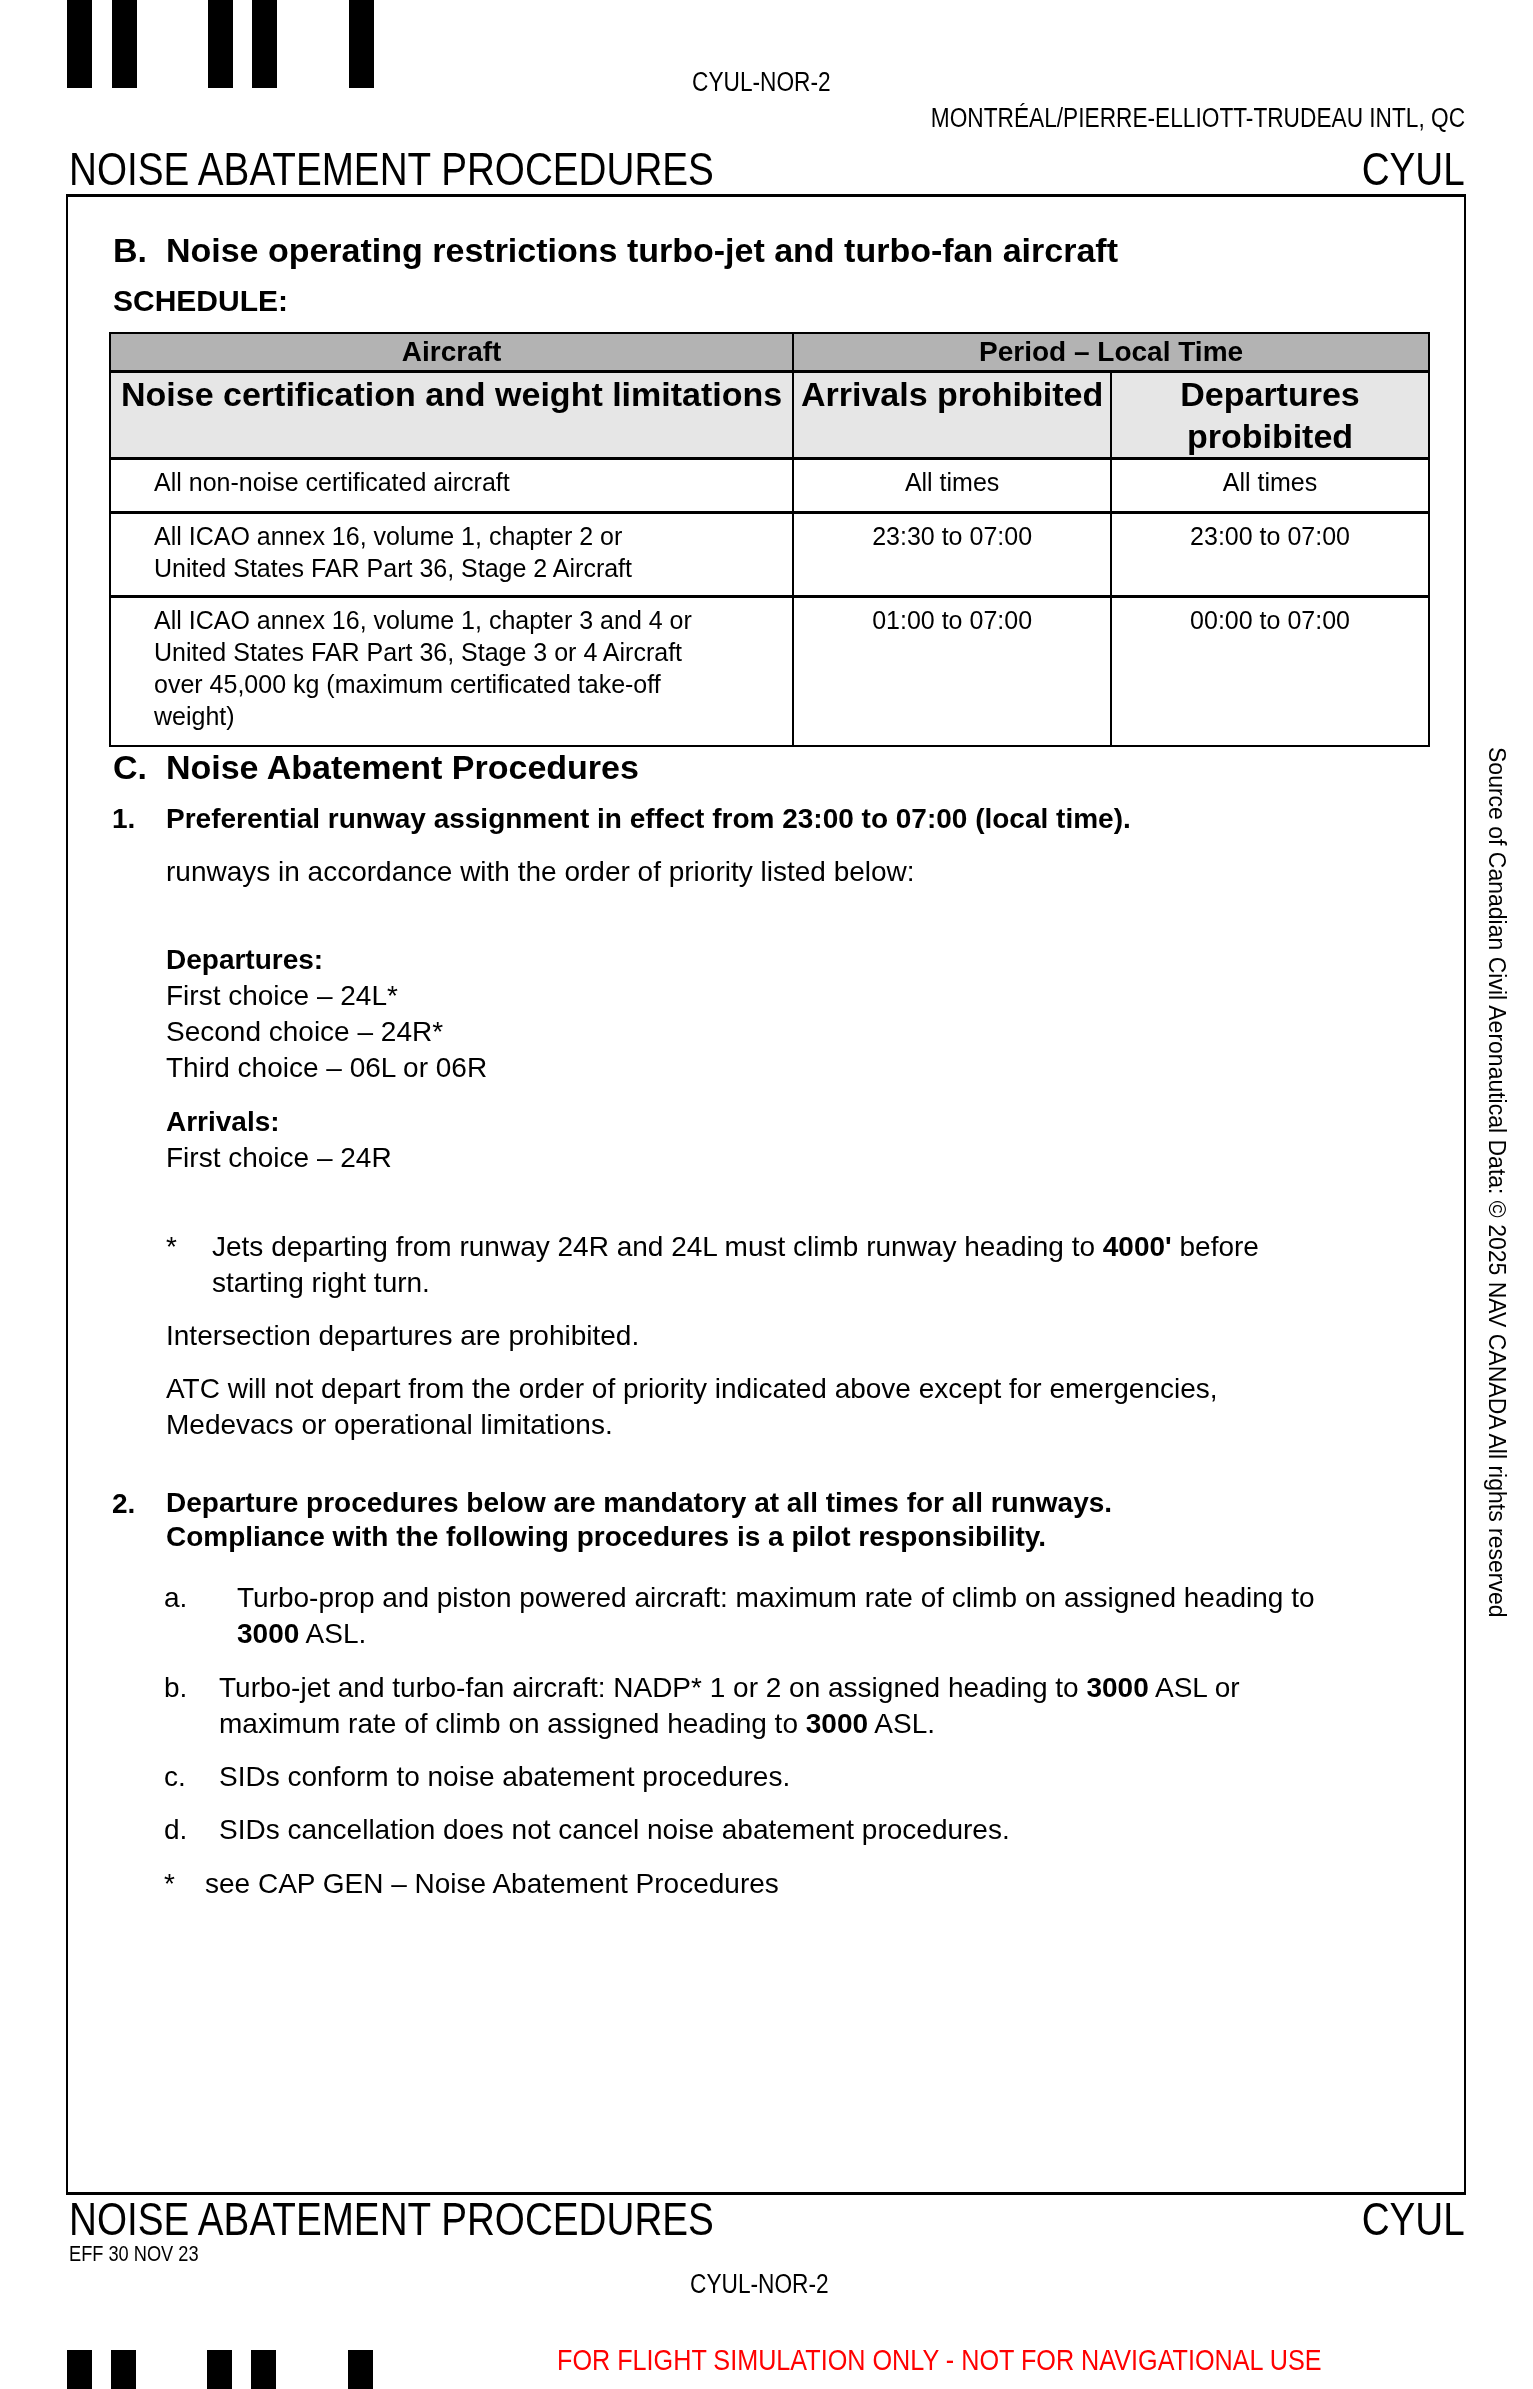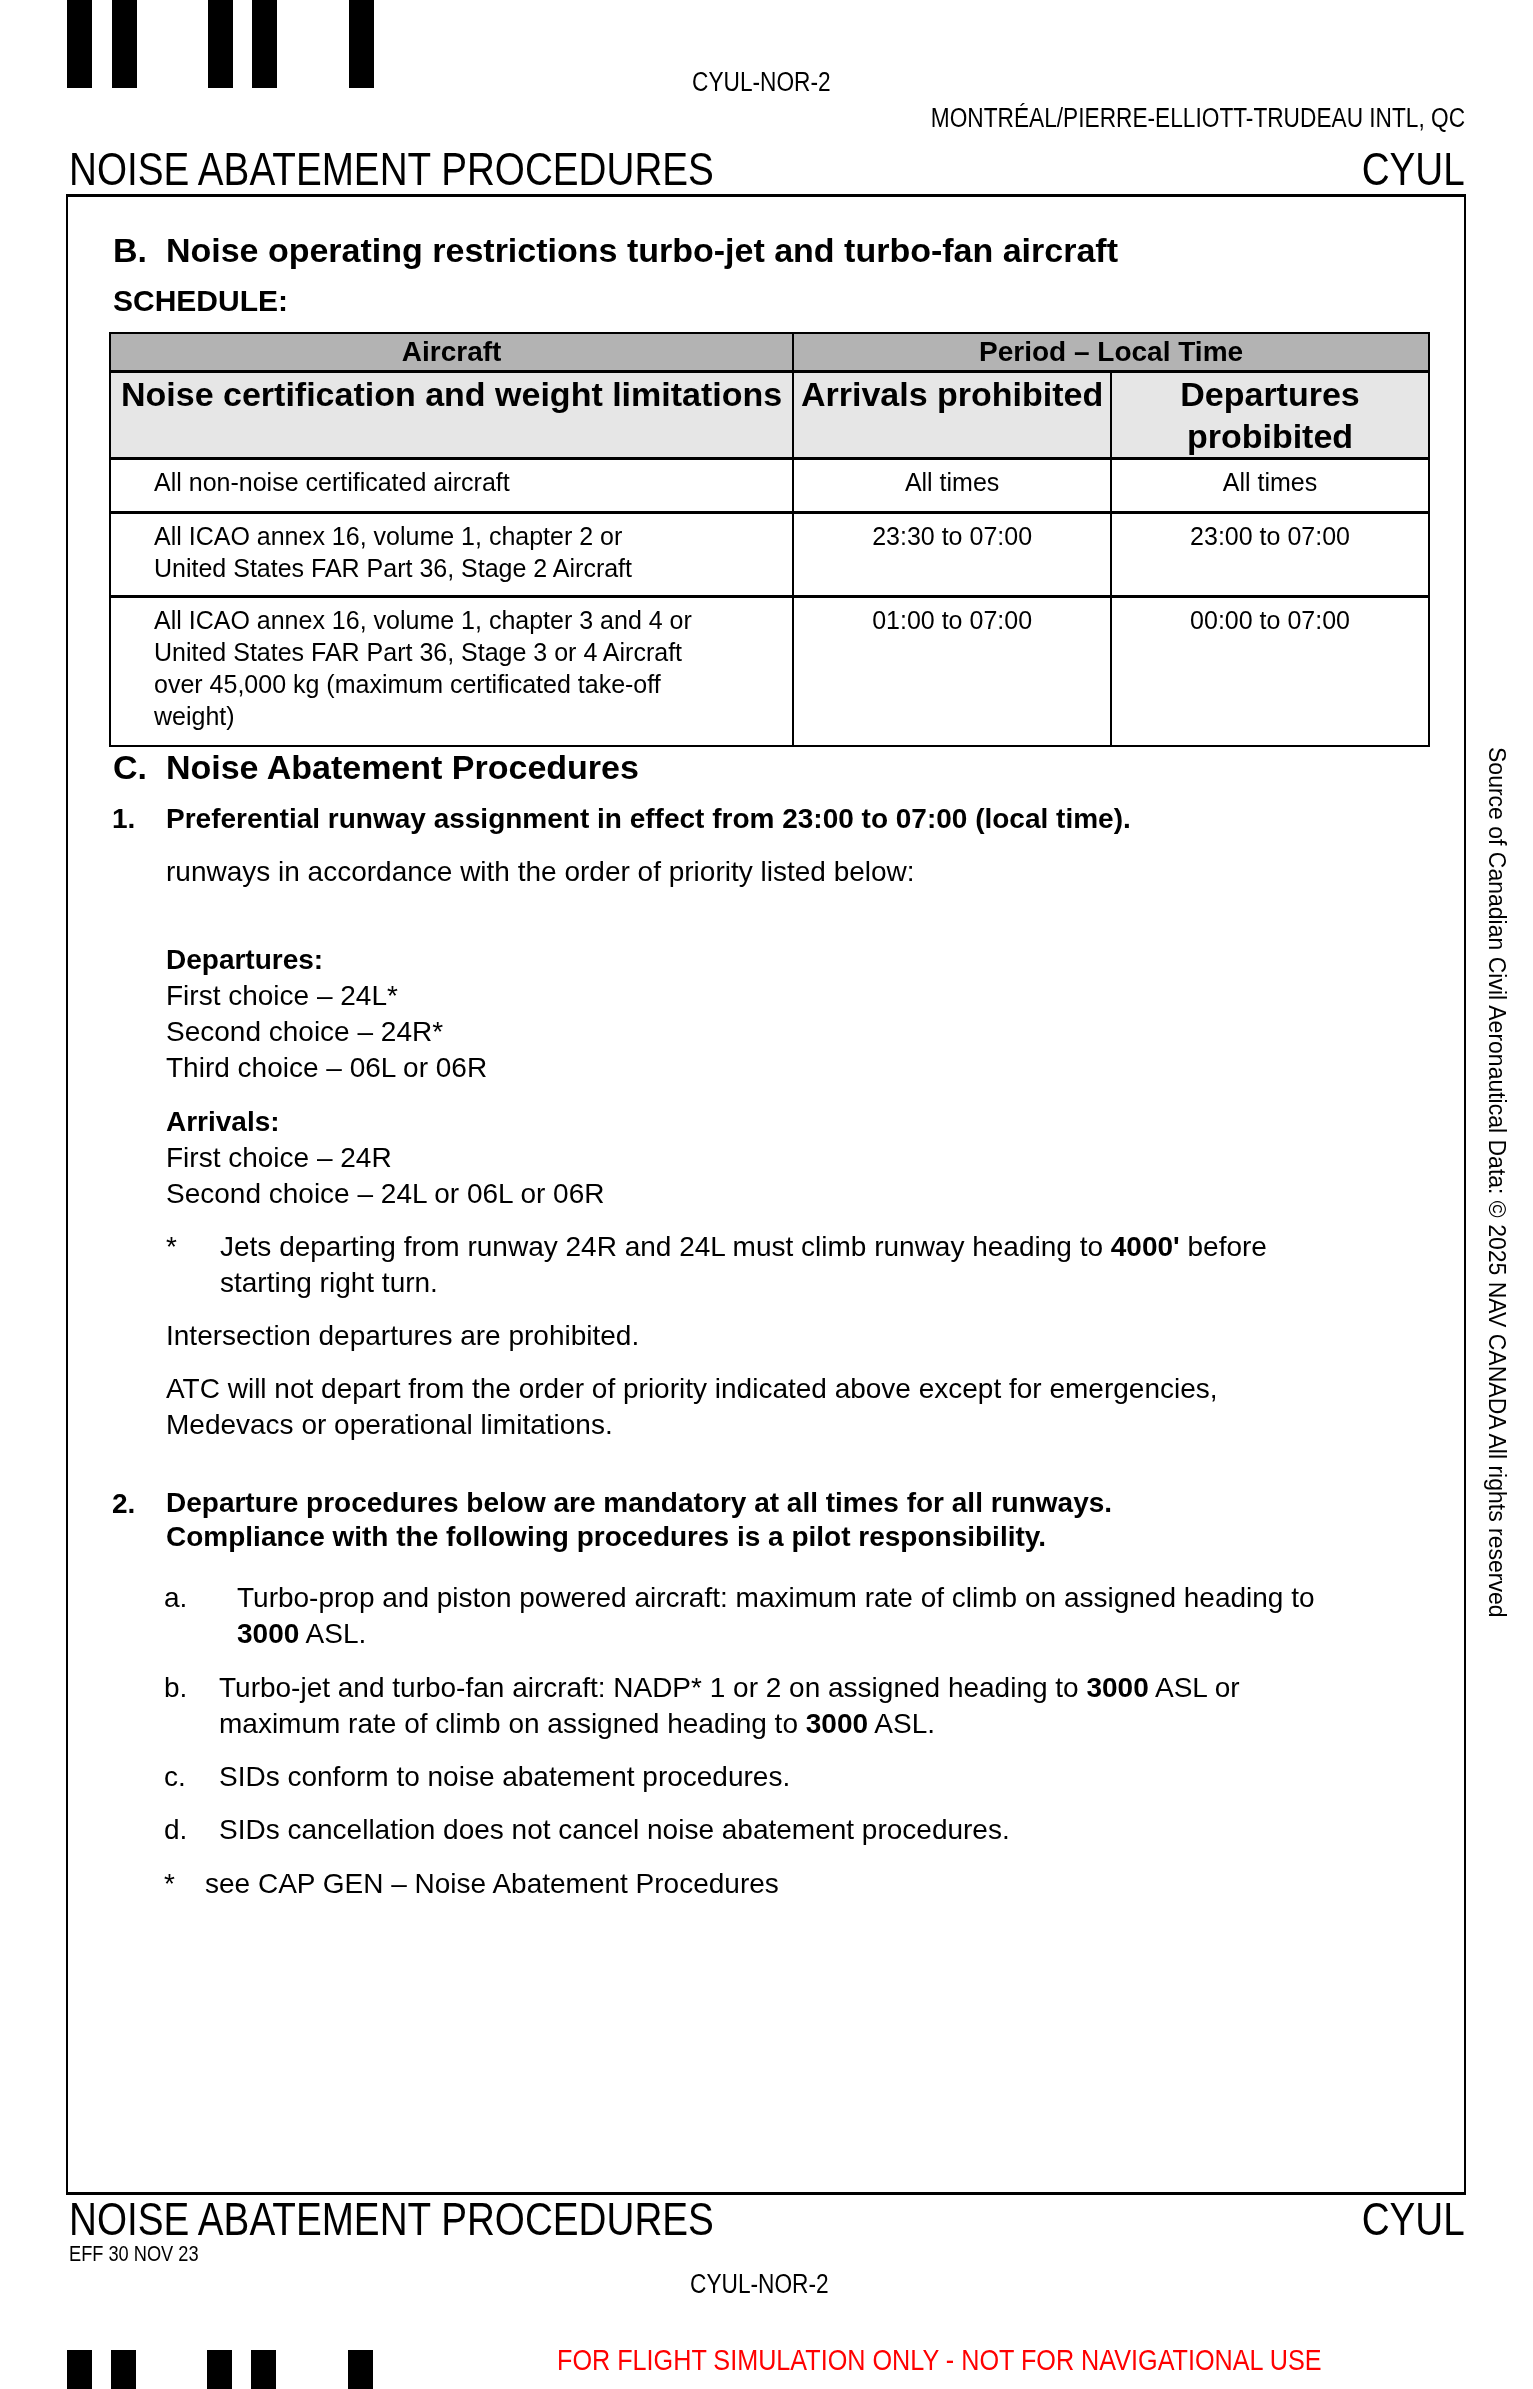--- a/index.html
+++ b/index.html
@@ -107,25 +107,24 @@
 <div class="abs txt" style="left:166px; top:942px;">
   <div class="bold">Departures:</div>
   <div>First choice – 24L*</div>
   <div>Second choice – 24R*</div>
   <div>Third choice – 06L or 06R</div>
 </div>
 
 <div class="abs txt" style="left:166px; top:1104px;">
   <div class="bold">Arrivals:</div>
   <div>First choice – 24R</div>
-  <div>Second choice – 24L or 06L or 06R</div>
 </div>
 
 <div class="abs txt" style="left:166px; top:1229px;">*</div>
-<div class="abs txt" style="left:220px; top:1229px;">
+<div class="abs txt" style="left:212px; top:1229px;">
   <div><span style="white-space:pre;">Jets departing from runway 24R and 24L must climb runway heading to </span><span class="bold">4000'</span><span style="white-space:pre;"> before</span></div>
   <div>starting right turn.</div>
 </div>
 
 <div class="abs txt" style="left:166px; top:1318px;">Intersection departures are prohibited.</div>
 
 <div class="abs txt" style="left:166px; top:1371px;">
   <div>ATC will not depart from the order of priority indicated above except for emergencies,</div>
   <div>Medevacs or operational limitations.</div>
 </div>

